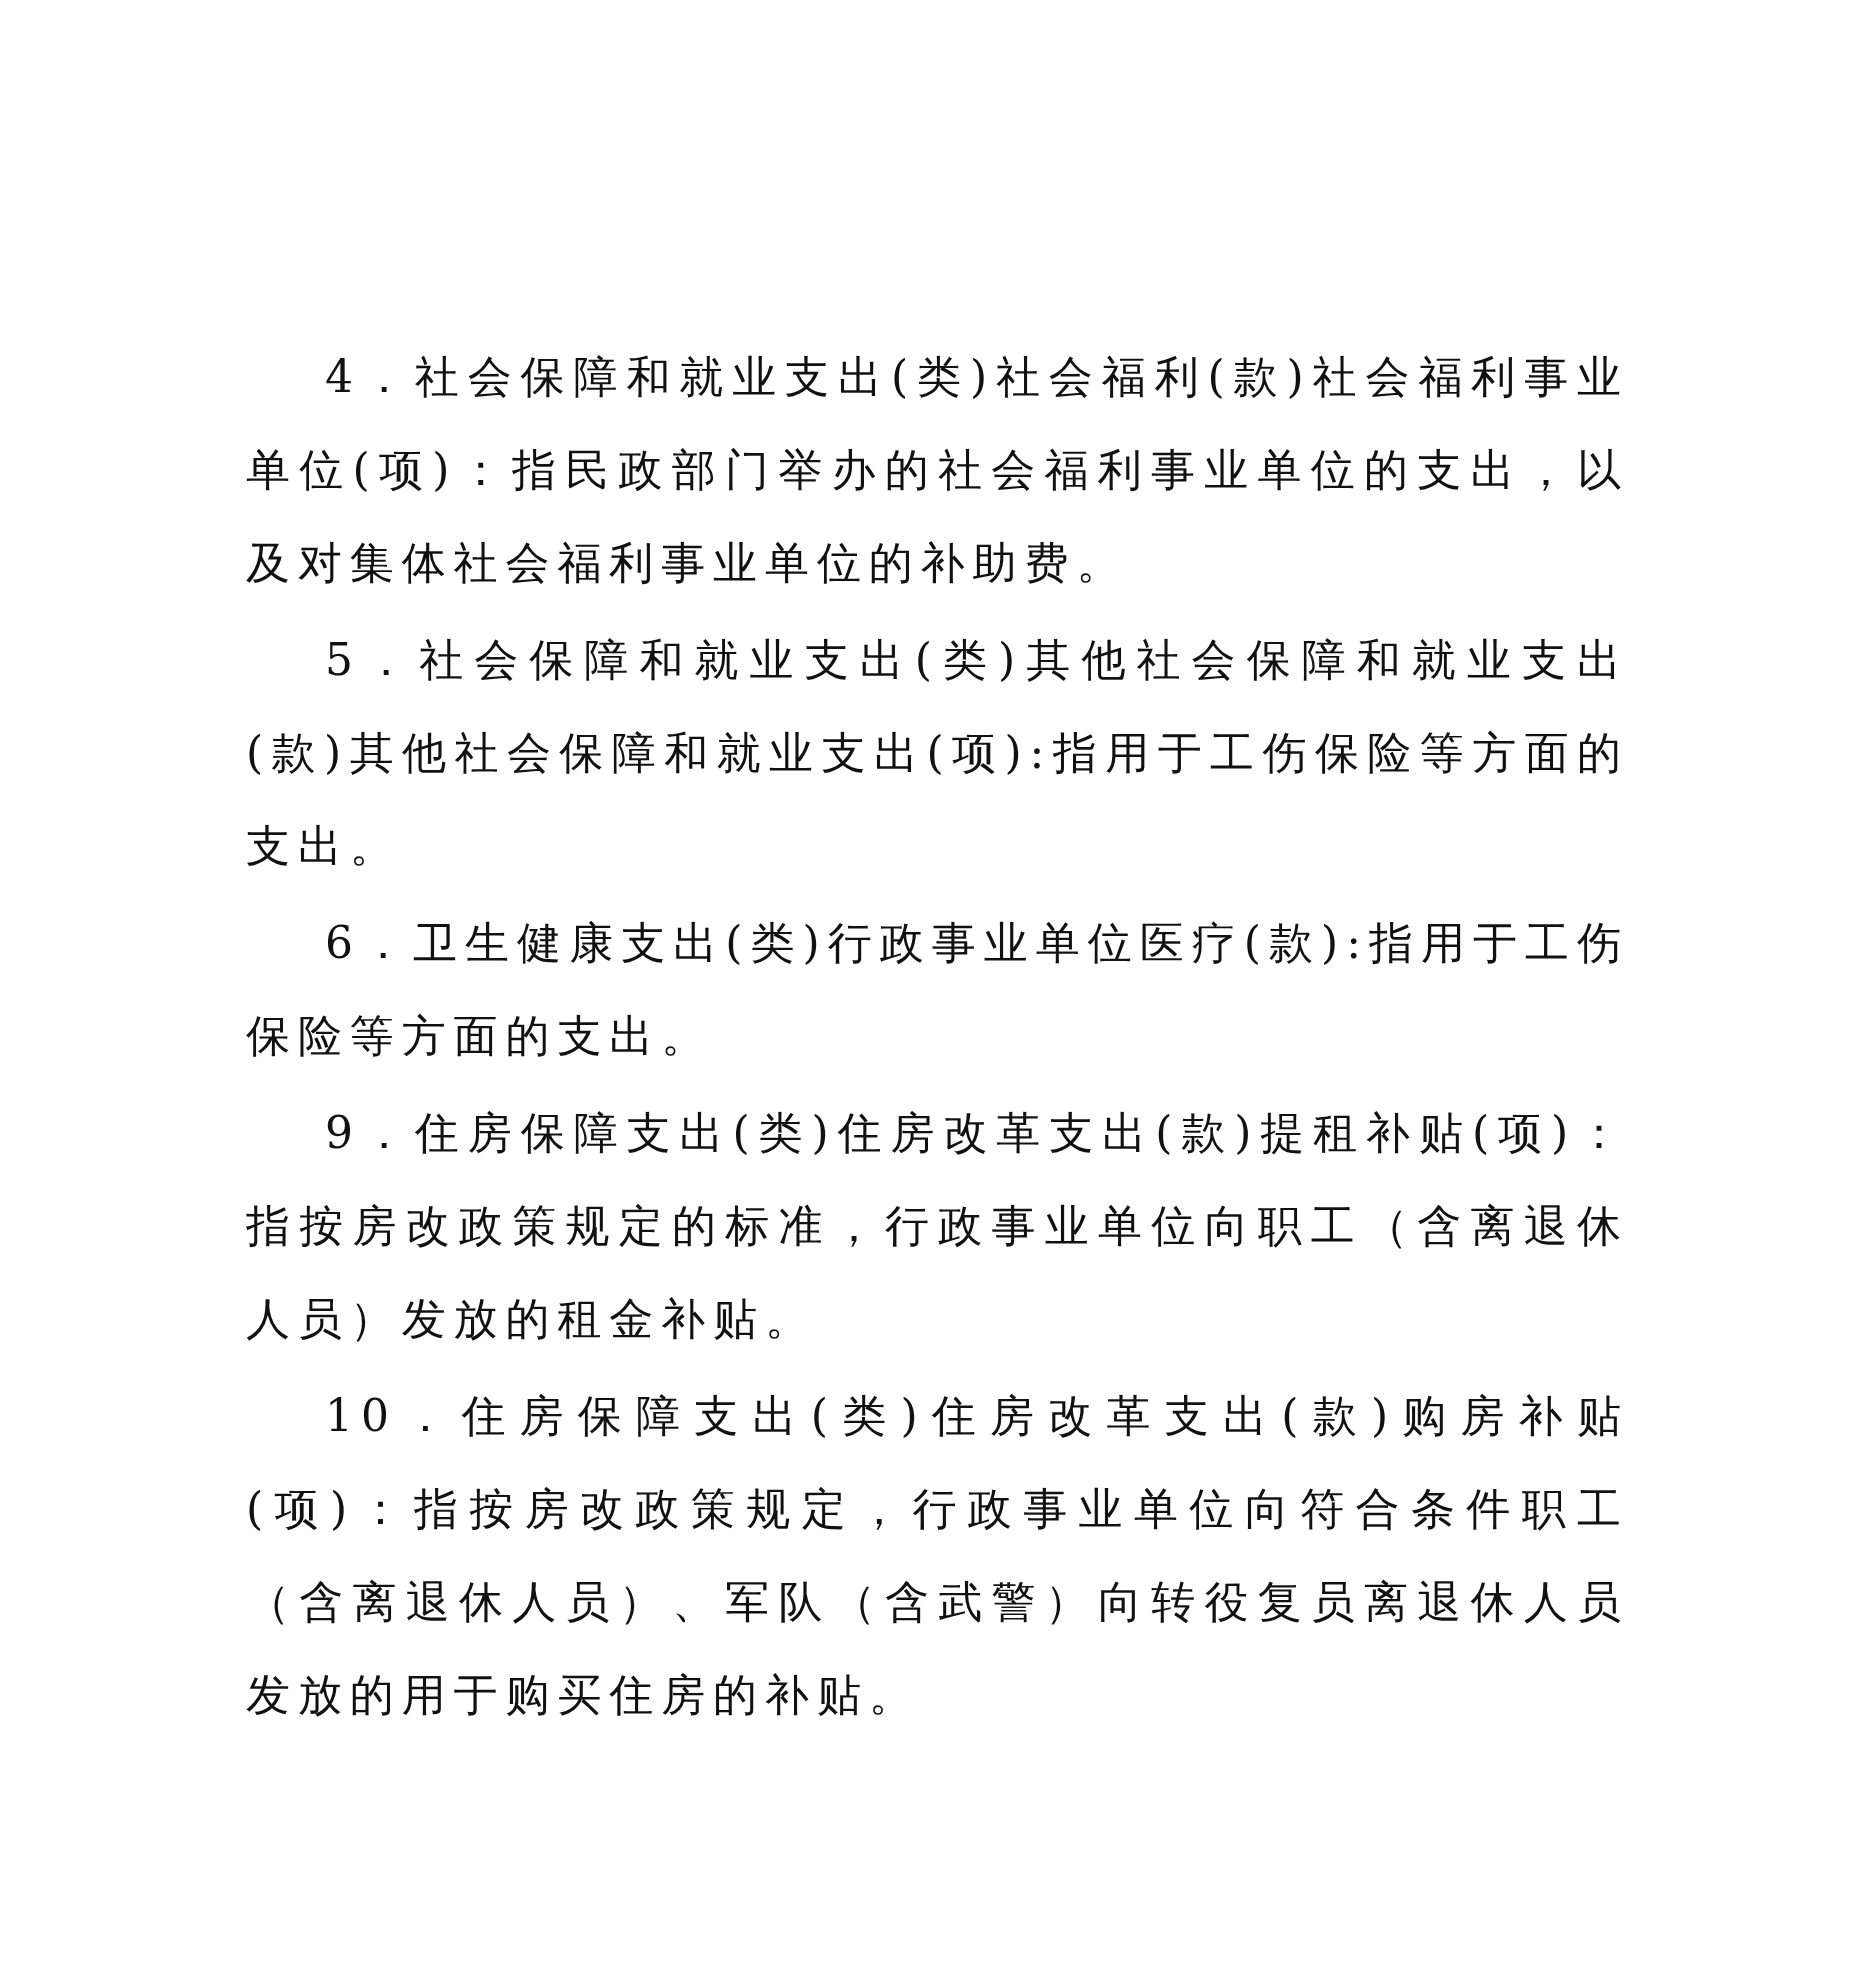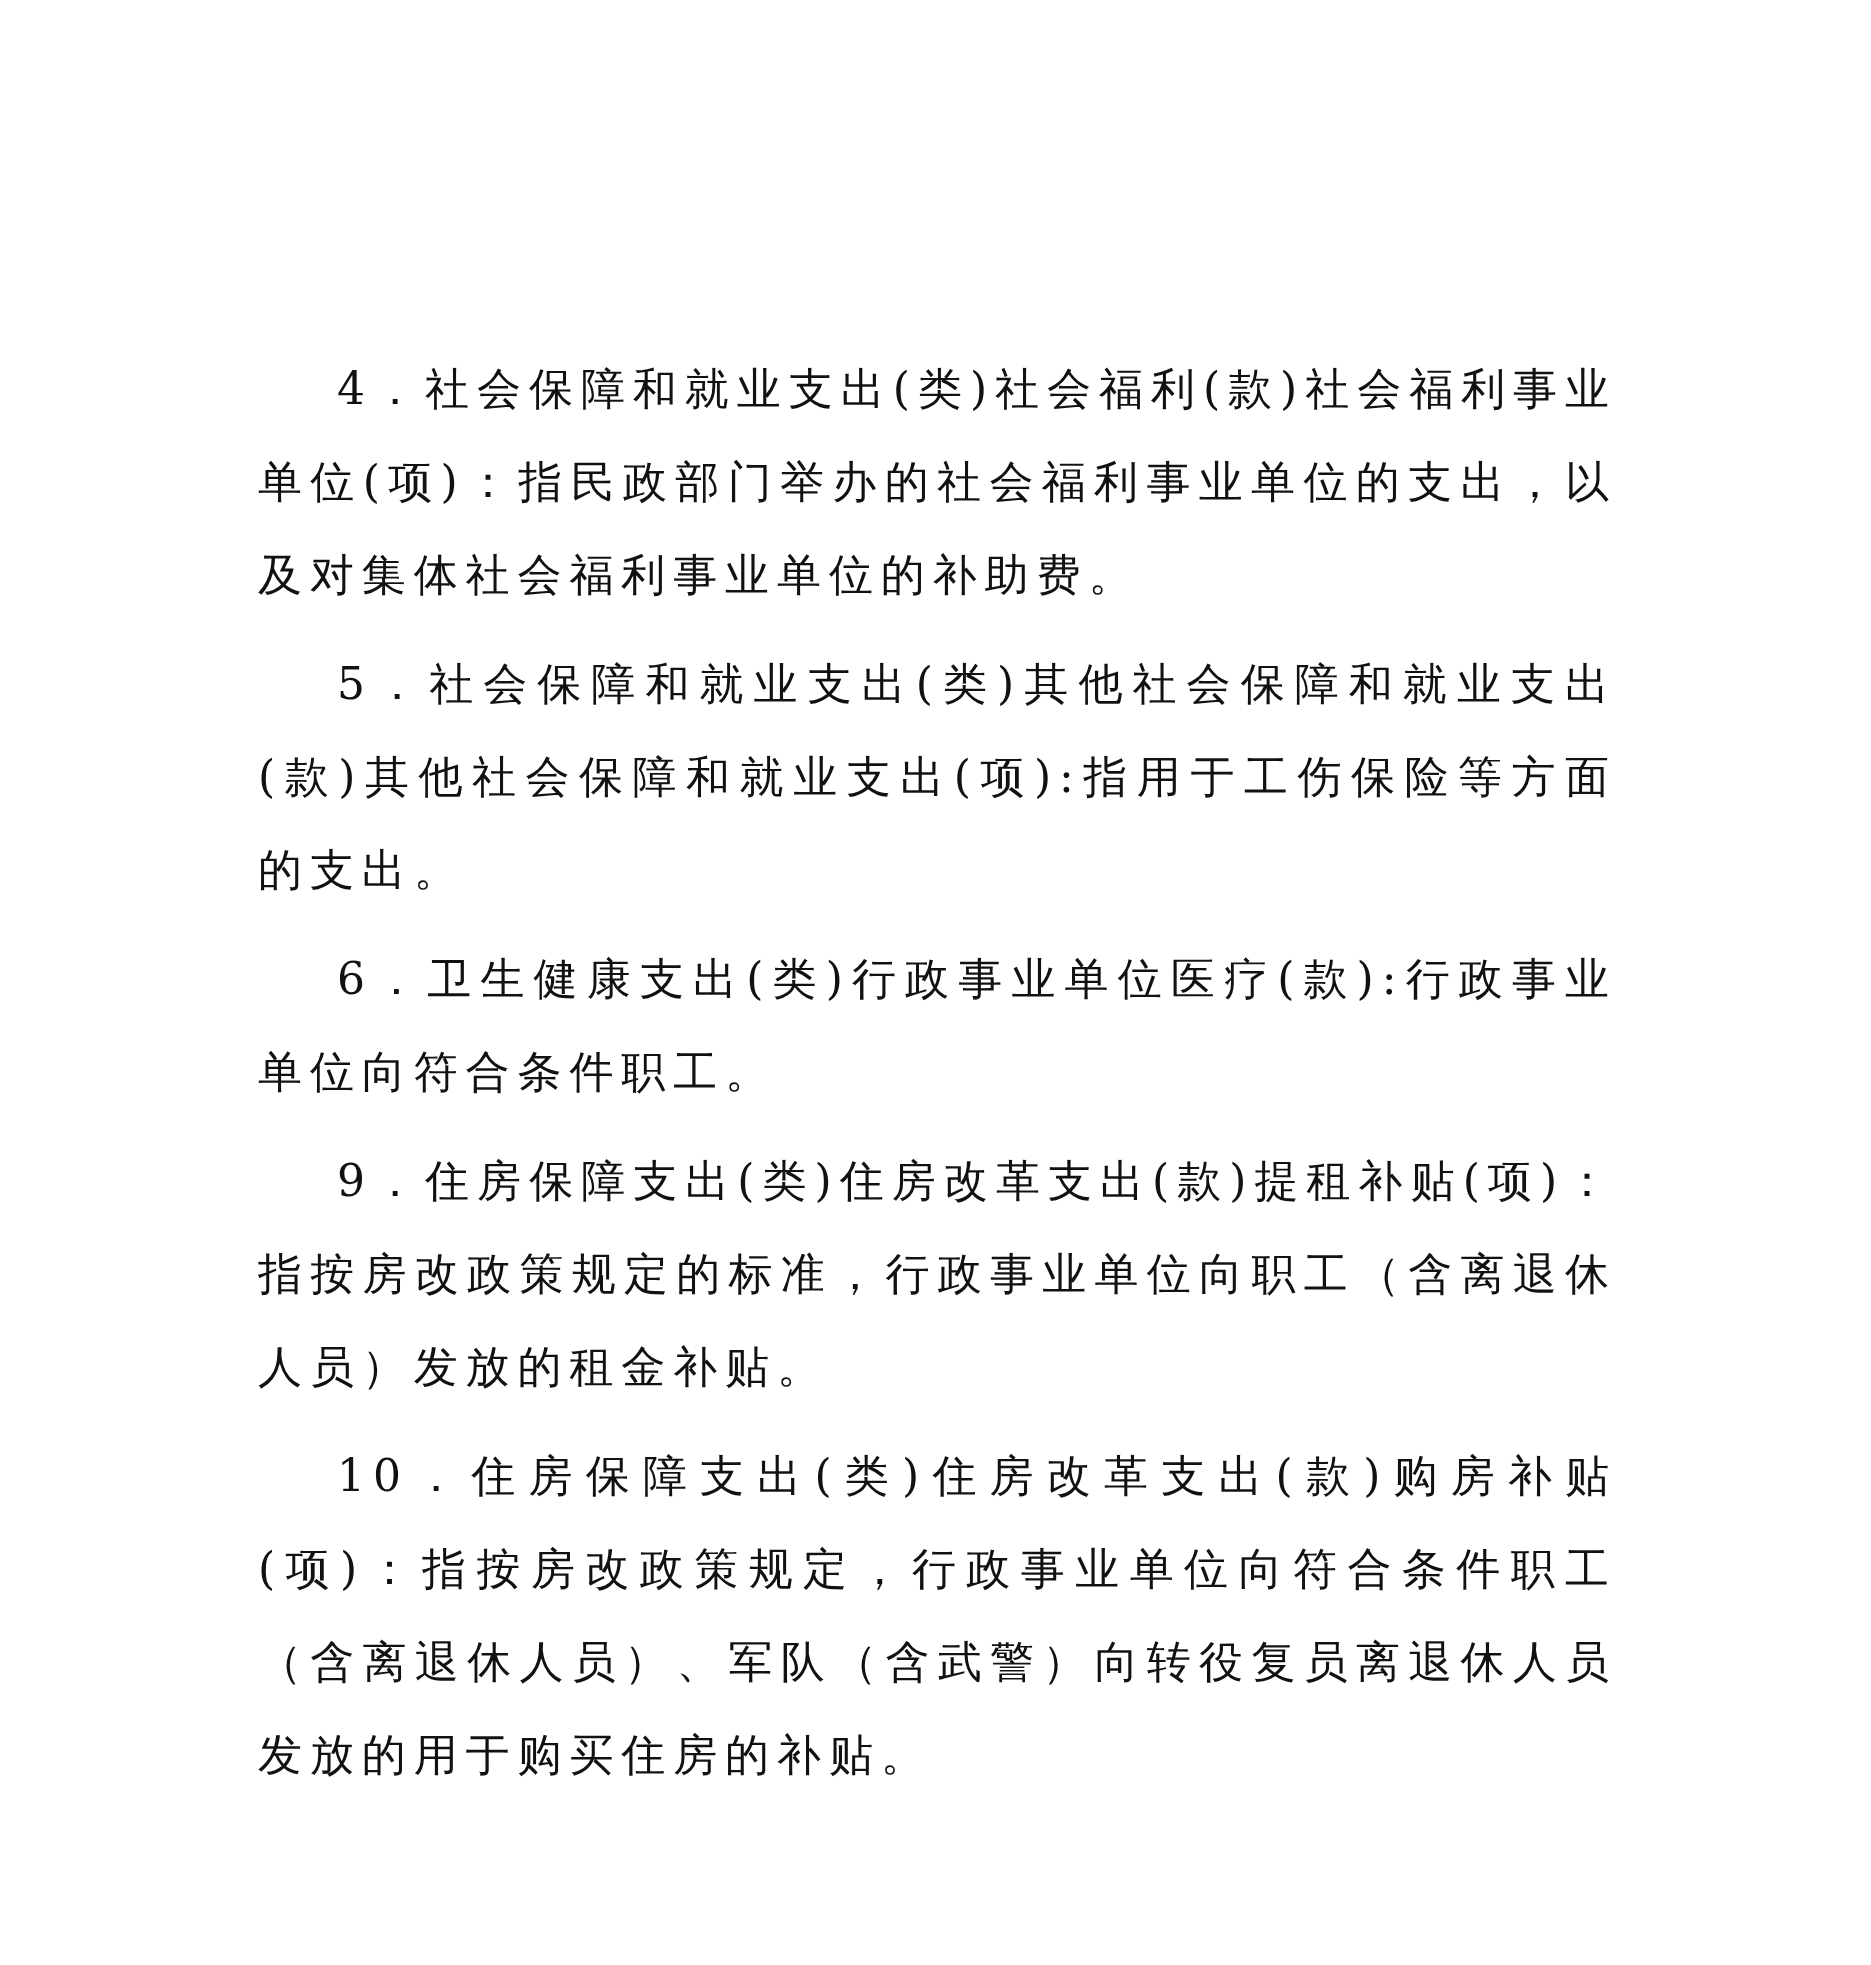--- a/index.html
+++ b/index.html
@@ -22,36 +22,36 @@
     height: 2647px;
     background: #ffffff;
   }
   .content {
     position: absolute;
     left: 242px;
     top: 326px;
     width: 1391px;
   }
   .para {
-    margin: 16px;
+    margin: 4px;
     font-size: 44px;
     line-height: 93px;
     letter-spacing: 7.9px;
     text-align: justify;
     text-indent: 79px;
     word-break: break-all;
   }
 </style>
 </head>
 <body>
 
 <div class="page">
   <div class="content">
     <p class="para"><span>4．</span><span>社会保障和就业支出(类)社会福利(款)社会福利事业单位(项)：指民政部门举办的社会福利事业单位的支出，以及对集体社会福利事业单位的补助费。</span></p>
     <p class="para"><span>5．</span><span>社会保障和就业支出(类)其他社会保障和就业支出(款)其他社会保障和就业支出(项):指用于工伤保险等方面的支出。</span></p>
-    <p class="para"><span>6．</span><span>卫生健康支出(类)行政事业单位医疗(款):行政事业单位向符合条件职工。</span></p>
+    <p class="para"><span>6．</span><span>卫生健康支出(类)行政事业单位医疗(款):指用于工伤保险等方面的支出。</span></p>
     <p class="para"><span>9．</span><span>住房保障支出(类)住房改革支出(款)提租补贴(项)：指按房改政策规定的标准，行政事业单位向职工（含离退休人员）发放的租金补贴。</span></p>
     <p class="para"><span>10．</span><span>住房保障支出(类)住房改革支出(款)购房补贴(项)：指按房改政策规定，行政事业单位向符合条件职工（含离退休人员）、军队（含武警）向转役复员离退休人员发放的用于购买住房的补贴。</span></p>
 
   </div>
 
 </div>
 
 
 </body></html>

